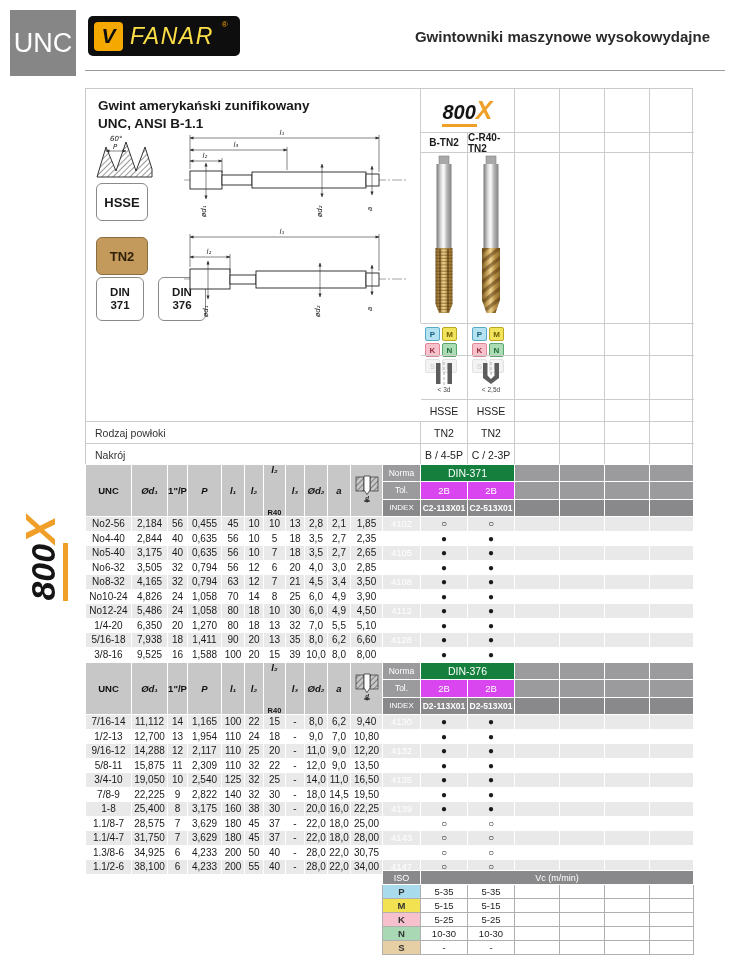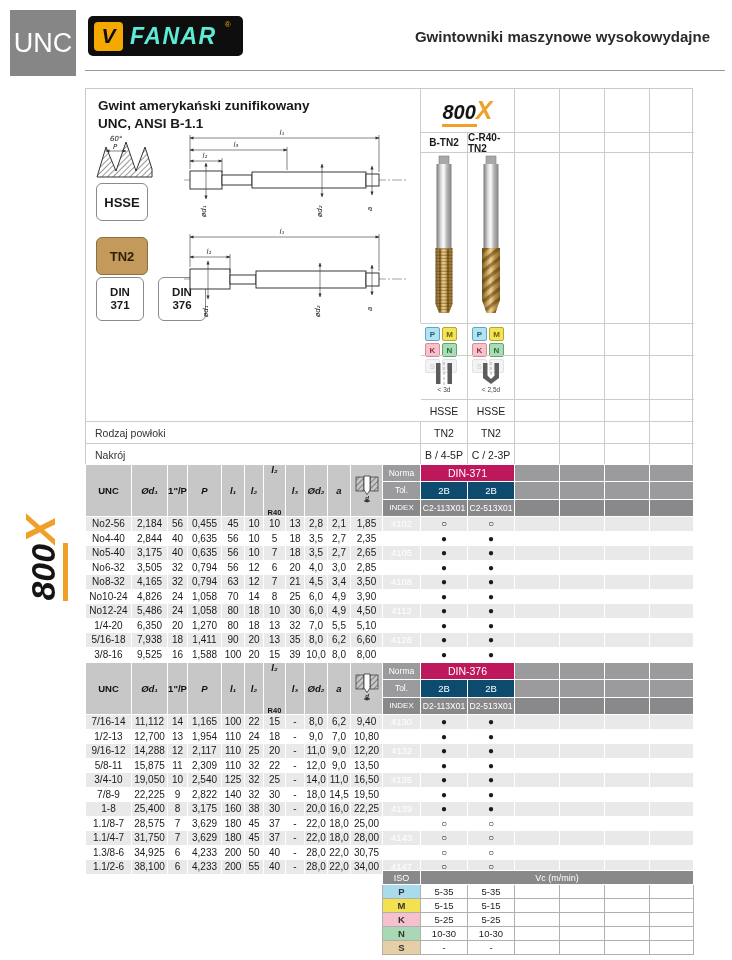--- a/index.html
+++ b/index.html
@@ -6,21 +6,21 @@
   .page{position:relative;width:732px;height:960px;background:#fff;overflow:hidden;
         font-family:"Liberation Sans","DejaVu Sans",sans-serif;color:#222;}
 
   
   .unc-badge{position:absolute;left:10px;top:10px;width:66px;height:66px;background:#868686;
     color:#fff;font-size:27px;display:flex;align-items:center;justify-content:center;}
   .fanar{position:absolute;left:88px;top:16px;height:40px;background:#0e0e0e;border-radius:5px;
     display:flex;align-items:center;padding:0 12px 0 6px;gap:7px;}
   .fanar-v{width:29px;height:29px;background:#f5a800;border-radius:4px;color:#0e0e0e;
     font-weight:bold;font-style:italic;font-size:21px;display:flex;align-items:center;justify-content:center;}
-  .fanar-txt{color:#5eead4;font-size:23px;font-weight:bold;font-style:italic;letter-spacing:1.5px;}
+  .fanar-txt{color:#fde047;font-size:23px;font-weight:normal;font-style:italic;letter-spacing:1.5px;}
   .fanar-r{color:#f5a800;font-size:8px;align-self:flex-start;margin:4px 0 0 1px;}
   .page-title{position:absolute;right:22px;top:28px;font-size:15px;font-weight:bold;color:#2a2a2a;}
   .hdr-rule{position:absolute;left:85px;top:70px;width:640px;height:1px;background:#9a9a9a;}
 
   
   .panel{position:absolute;left:85px;top:88px;width:608px;display:grid;
     grid-template-columns:335px 47px 47px 45px 45px 45px 44px;
     grid-template-rows:44px 20px 170px 32px 44px 22px 22px 22px;
     border:1px solid #c9c9c9;box-sizing:border-box;background:#fff;}
   .pc{box-sizing:border-box;min-width:0;min-height:0;}
@@ -69,25 +69,25 @@
   
   table.spec{position:absolute;left:85px;width:608px;border-collapse:collapse;table-layout:fixed;background:#fff;}
   .t1{top:464px;} .t2{top:662px;}
   table.spec th{border:1px solid #fff;height:15px;padding:0;text-align:center;overflow:hidden;}
   table.spec td{border:1px solid #fff;height:13.5px;padding:0;text-align:center;font-size:10px;color:#1a1a1a;overflow:hidden;}
   .lh{background:#c7c7c7;color:#111;font-size:9.5px;font-weight:bold;}
   .it{font-style:italic;}
   .s-top{display:block;font-style:italic;font-size:9.5px;line-height:1;}
   .s-bot{display:block;font-size:7.5px;line-height:1;margin-top:34px;}
   .nl{background:#9b9b9d;color:#fff;font-size:8.5px;font-weight:normal;}
-  .ns{background:#be185d;color:#fff;font-size:10.5px;font-weight:normal;}
-  .nt{background:#0c4a6e;color:#fff;font-size:9.5px;font-weight:normal;}
+  .ns{background:#15803d;color:#fff;font-size:10.5px;font-weight:normal;}
+  .nt{background:#d946ef;color:#fff;font-size:9.5px;font-weight:normal;}
   .ne{background:#9b9b9d;}
   .il{background:#89898b;color:#fff;font-size:8px;font-weight:normal;margin-left:20px;}
-  .ic{background:#89898b;color:#fff;font-size:8.5px;font-weight:normal;}
+  .ic{background:#89898b;color:#fff;font-size:8.5px;font-weight:bold;}
   .ne3{background:#89898b;}
   table.spec tbody tr:nth-child(odd) td{background:#e9e9e9;}
   table.spec tbody tr:nth-child(even) td{background:#fff;}
   table.spec td.idx{background:#89898b;color:#fff;font-size:9.5px;}
   table.spec td.dot{font-size:10px;}
 
   
   table.iso{position:absolute;left:382px;top:870px;width:311px;border-collapse:collapse;table-layout:fixed;background:#fff;}
   table.iso th{background:#89898b;color:#fff;font-size:9px;font-weight:normal;height:13px;border:1px solid #fff;padding:0;}
   table.iso td{border:1px solid #b0b0b0;height:13px;font-size:9.5px;text-align:center;background:#fff;padding:0;color:#222;}

